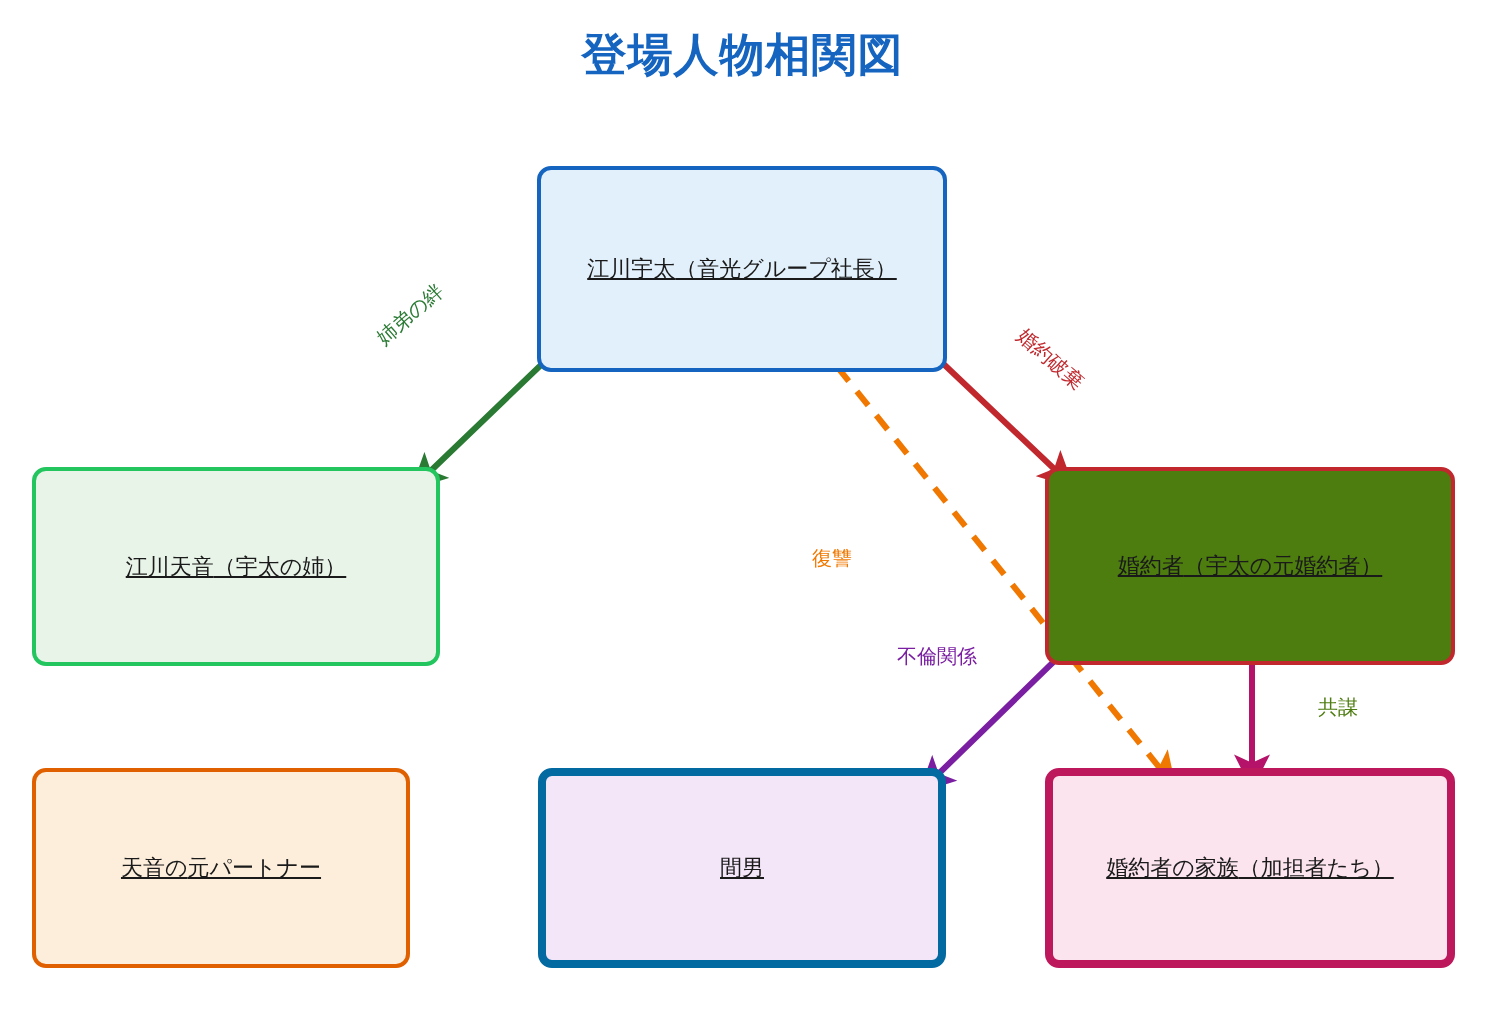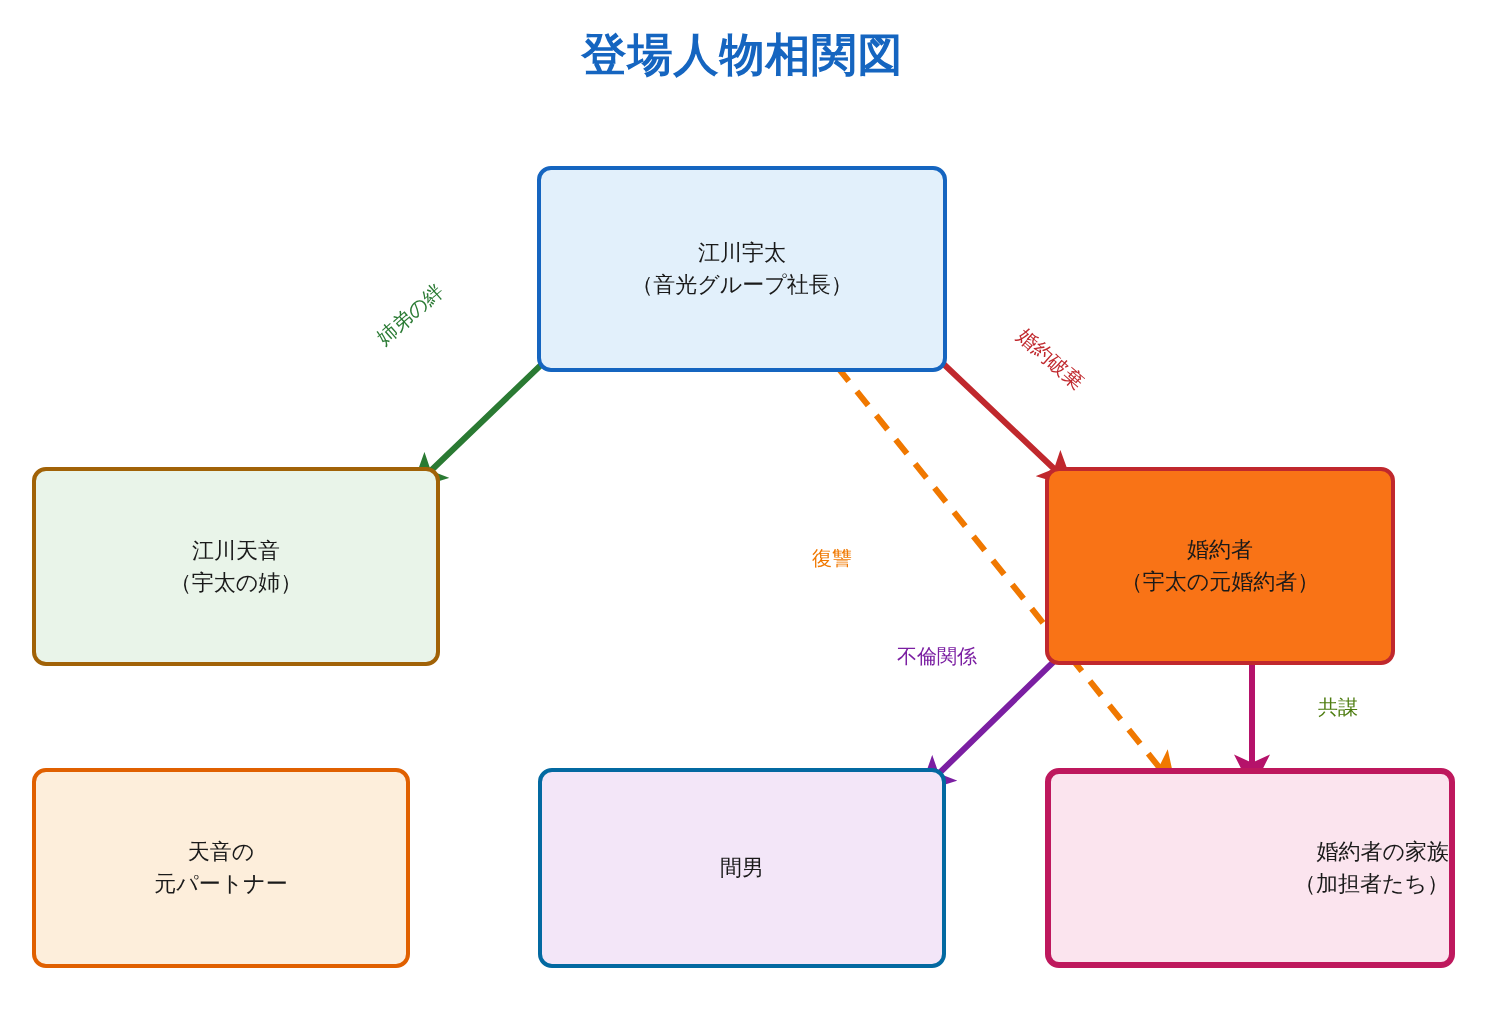--- a/index.html
+++ b/index.html
@@ -30,43 +30,44 @@
     font-weight: 700;
     color: #1565C0;
     letter-spacing: 1px;
     line-height: 1.1;
   }
   .node {
     position: absolute;
     box-sizing: border-box;
     border-radius: 14px;
     display: flex;
-    flex-direction: column;
+    flex-direction: row;
     align-items: center;
     justify-content: center;
     text-align: center;
     font-size: 22px;
     line-height: 1.45;
     color: #1a1a1a;
     z-index: 3;
+    text-decoration: underline;
   }
   .node .ln { display: block; white-space: nowrap; }
 
   #node-uta      { left: 537px; top: 166px;  width: 410px; height: 206px;
                    border: 4px solid #1565C0; background: #e2f0fb; }
   #node-amane    { left: 32px;  top: 467px;  width: 408px; height: 199px;
-                   border: 4px solid #a16207; background: #e9f4e9; }
-  #node-fiancee  { left: 1045px; top: 467px; width: 350px; height: 198px;
-                   border: 4px solid #c0282d; background: #f97316; }
+                   border: 4px solid #22c55e; background: #e9f4e9; }
+  #node-fiancee  { left: 1045px; top: 467px; width: 410px; height: 198px;
+                   border: 4px solid #c0282d; background: #4d7c0f; }
   #node-expartner{ left: 32px;  top: 768px;  width: 378px; height: 200px;
                    border: 4px solid #e06000; background: #fdeedb; }
   #node-maotoko  { left: 538px; top: 768px;  width: 408px; height: 200px;
-                   border: 4px solid #0369a1; background: #f3e6f8; }
+                   border: 8px solid #0369a1; background: #f3e6f8; }
   #node-family   { left: 1045px; top: 768px; width: 410px; height: 200px;
-                   border: 6px solid #be185d; background: #fbe4ee; align-items: flex-end; }
+                   border: 8px solid #be185d; background: #fbe4ee; }
 
   .edge-label {
     position: absolute;
     font-size: 20px;
     font-weight: 400;
     white-space: nowrap;
     z-index: 4;
     line-height: 1;
   }
   #label-sibling { left: 373px; top: 333px; color: #2a7a33;

